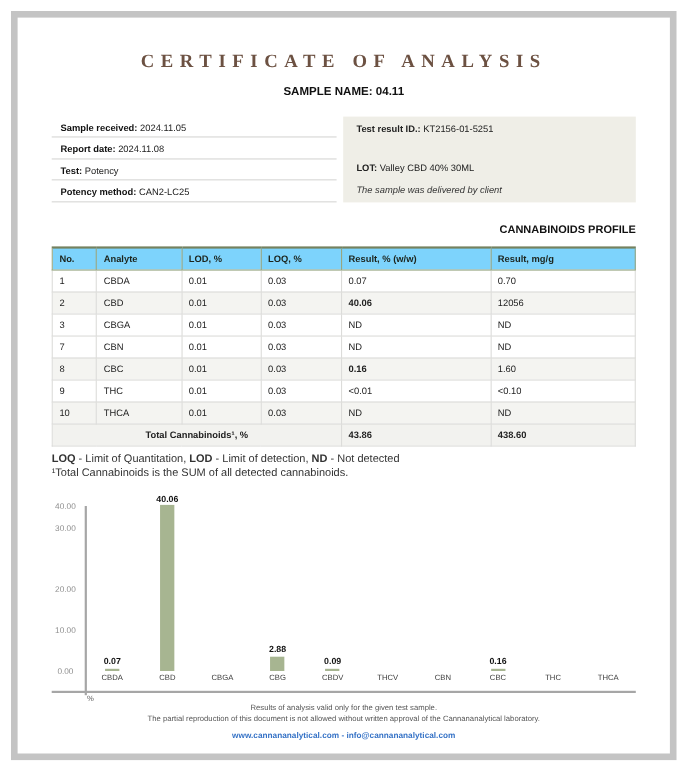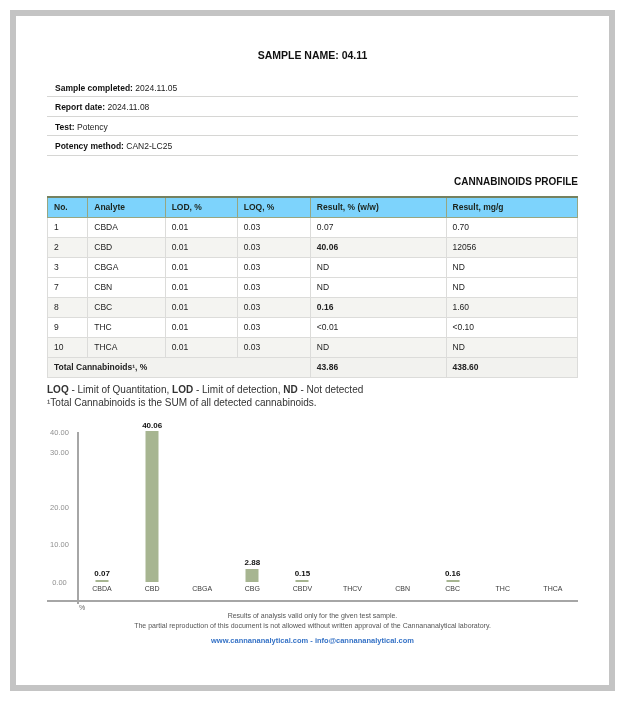--- a/index.html
+++ b/index.html
@@ -41,21 +41,21 @@
   .table-title { text-align:right; font-size:10px; font-weight:bold; color:#111; margin-top:20px; }
   table { width:100%; border-collapse:collapse; margin-top:9px; font-size:8.5px; color:#222; }
   th, td { border:1px solid #dcdcda; padding:4.5px 6px; text-align:left; font-weight:normal; }
   thead th {
     background:#7dd3fc; font-weight:bold; color:#1c241c;
     border-color:#97a681; border-top:2px solid #75815f;
   }
   tr.stripe td { background:#f4f4f1; }
   td.b { font-weight:bold; }
   tr.total-row td { background:#f2f2ef; font-weight:bold; }
-  .total-label { text-align:left; }
+  .total-label { text-align:center; }
   col.c-no{width:7.6%} col.c-an{width:14.6%} col.c-lod{width:13.6%} col.c-loq{width:13.8%} col.c-rp{width:25.6%} col.c-rm{width:24.8%}
   
   .footnotes { margin-top:5px; font-size:10px; color:#333; line-height:1.35; }
   
   .chart { position:relative; margin-top:22px; }
   .plot { margin-left:30px; height:150px; position:relative; display:flex; }
   .ytick { position:absolute; left:0; width:25px; text-align:center; font-size:7.5px; color:#8f8f8f; }
   .slot { flex:1; position:relative; }
   .bar { position:absolute; bottom:0; left:50%; transform:translateX(-50%); width:13px; }
   .bar-label { position:absolute; left:50%; transform:translateX(-50%); font-size:8px; font-weight:bold; color:#111; white-space:nowrap; }
@@ -67,29 +67,41 @@
   
   .footer { text-align:center; margin-top:9px; font-size:7px; color:#555; line-height:1.5; }
   .footer-links { text-align:center; margin-top:4px; font-size:7.5px; font-weight:bold; color:#3572c6; }
   .footer-links a { color:#3572c6; text-decoration:none; }
 </style>
 </head>
 <body>
 
 <div class="page">
 
+  <div class="coa-title">CERTIFICATE OF ANALYSIS</div>
   <div class="sample-name">SAMPLE NAME: 04.11</div>
 
   <div class="info">
     <div class="info-left">
-        <div class="info-row"><b>Sample completed:</b> 2024.11.05</div>
+        <div class="info-row"><b>Sample received:</b> 2024.11.05</div>
         <div class="info-row"><b>Report date:</b> 2024.11.08</div>
         <div class="info-row"><b>Test:</b> Potency</div>
         <div class="info-row"><b>Potency method:</b> CAN2-LC25</div>
       </div>
+    <div class="info-right">
+      <div>
+        <b>Test result ID.:</b>
+        <span> </span><span>KT2156-01-5251</span>
+      </div>
+      <div class="lot-line">
+        <b>LOT:</b>
+        <span> </span><span>Valley CBD 40% 30ML</span>
+      </div>
+      <div class="note-line">The sample was delivered by client</div>
+    </div>
   </div>
 
   <div class="table-title">CANNABINOIDS PROFILE</div>
 
   <table>
     <colgroup>
       <col class="c-no">
         <col class="c-an">
         <col class="c-lod">
         <col class="c-loq">
@@ -196,21 +208,21 @@
           <div class="bar" style="height: 150.225px; background: rgb(167, 181, 145);"></div>
           <div class="bar-label" style="bottom: 152px;">40.06</div>
         </div>
         <div class="slot"></div>
         <div class="slot">
           <div class="bar" style="height: 12.825px; background: rgb(167, 181, 145);"></div>
           <div class="bar-label" style="bottom: 14.825px;">2.88</div>
         </div>
         <div class="slot">
           <div class="bar" style="height: 2px; background: rgb(167, 181, 145);"></div>
-          <div class="bar-label" style="bottom: 4px;">0.15</div>
+          <div class="bar-label" style="bottom: 4px;">0.09</div>
         </div>
         <div class="slot"></div>
         <div class="slot"></div>
         <div class="slot">
           <div class="bar" style="height: 2px; background: rgb(167, 181, 145);"></div>
           <div class="bar-label" style="bottom: 4px;">0.16</div>
         </div>
         <div class="slot"></div>
         <div class="slot"></div>
       </div>

